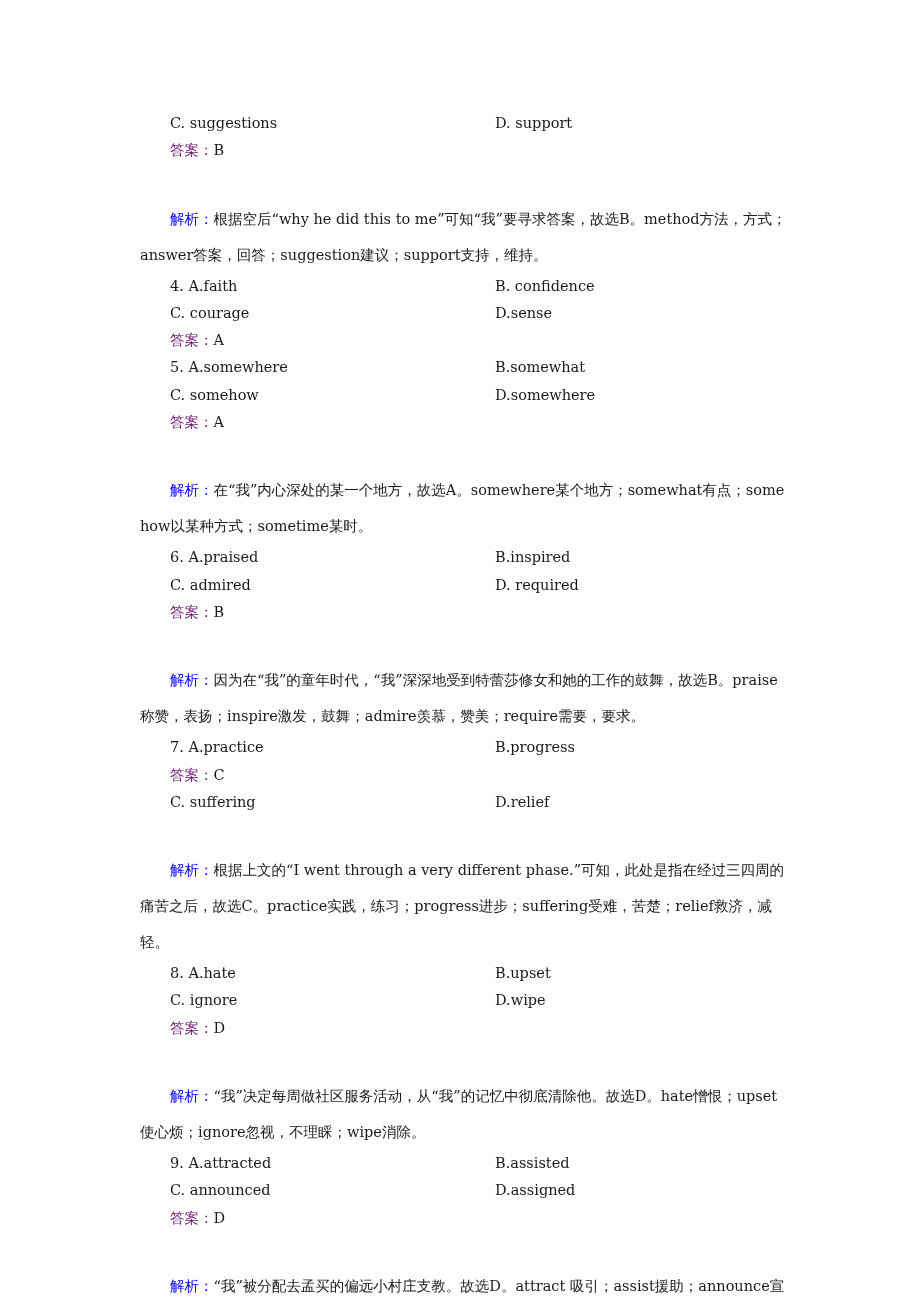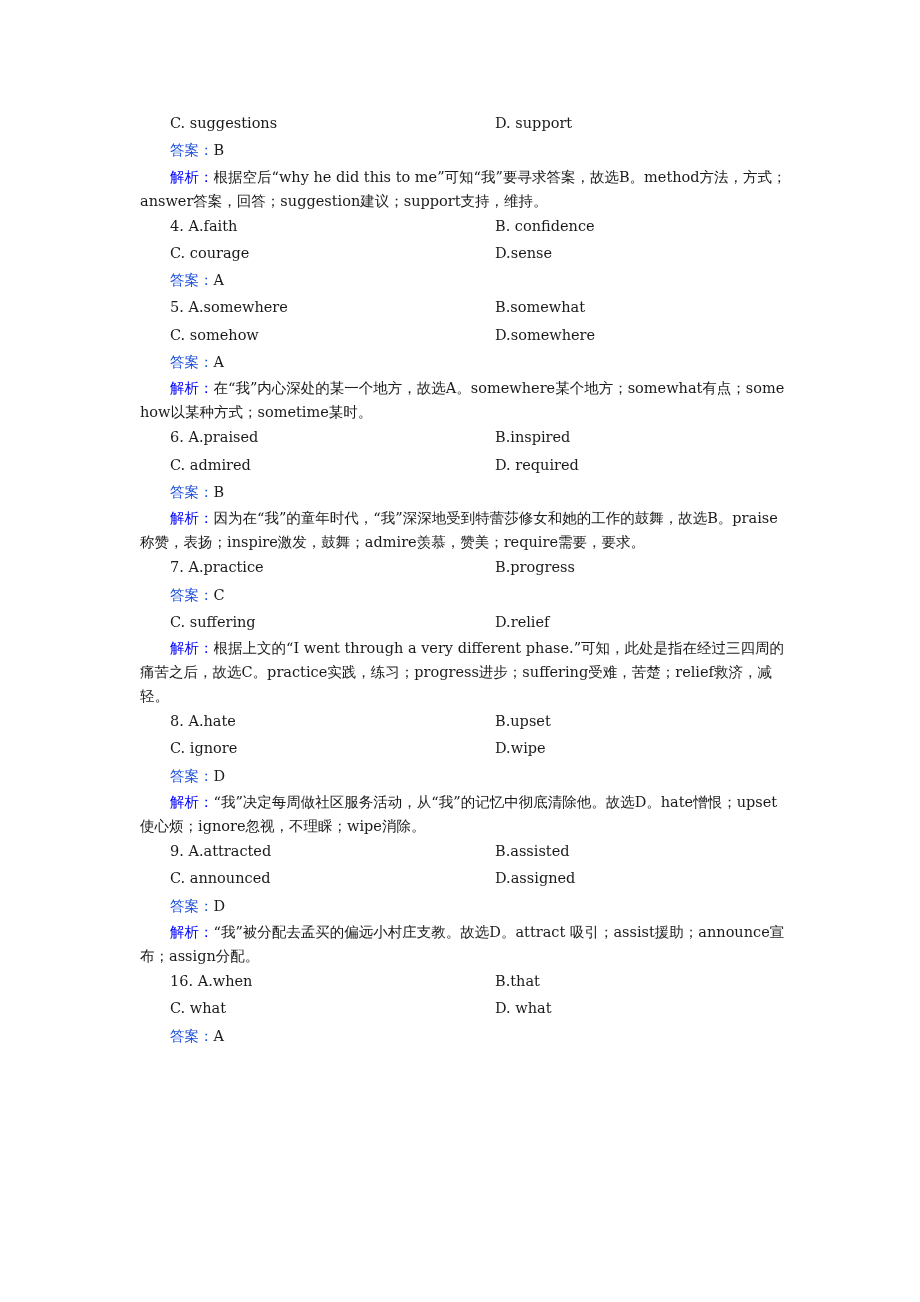--- a/index.html
+++ b/index.html
@@ -33,29 +33,30 @@
     .opt-left {
       position: absolute;
       left: 30px;
       top: 0;
     }
     .opt-right {
       position: absolute;
       left: 355px;
       top: 0;
     }
-    .answer-label { color: #1d4ed8; }
+    .answer-label { color: #701a75; }
     .analysis-label { color: #0000ff; }
     .para {
       font-size: 14.5px;
-      line-height: 24px;
+      line-height: 36px;
       text-indent: 30px;
       white-space: normal;
       word-break: break-all;
       width: 650px;
+      margin-top: 36px;
     }
   </style>
 </head>
 <body>
 
 <div class="page">
 
   <div class="line opt-row">
     <span class="opt-left">C. suggestions</span>
     <span class="opt-right">D. support</span>

